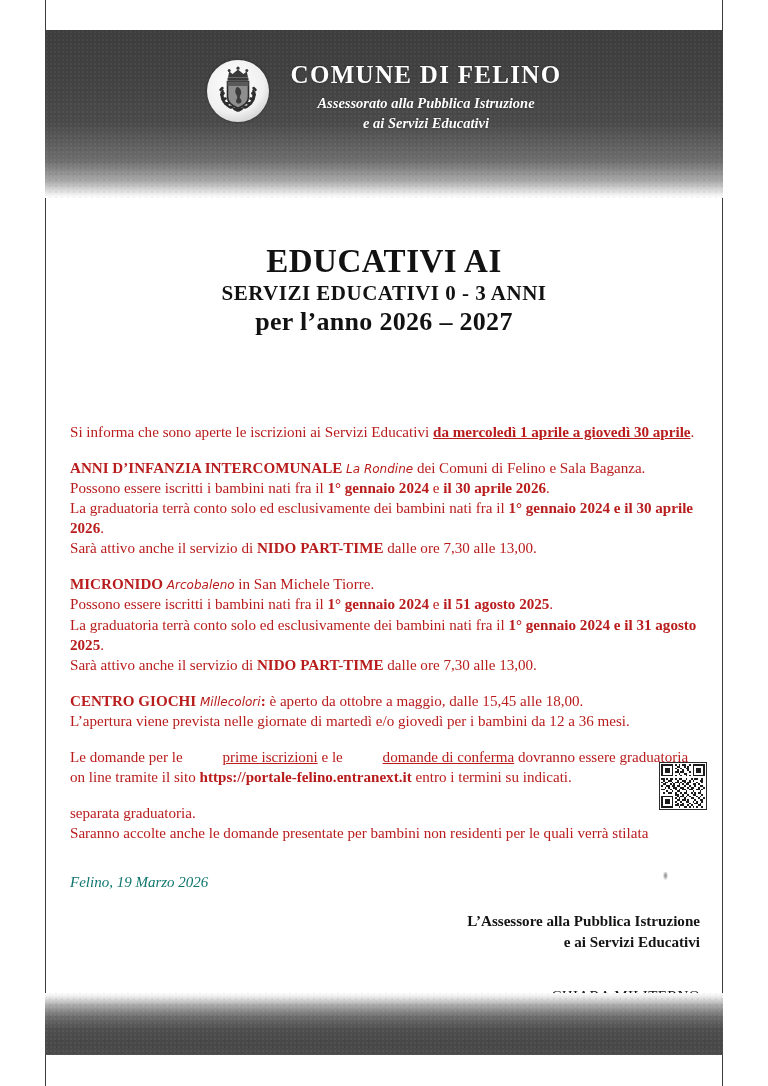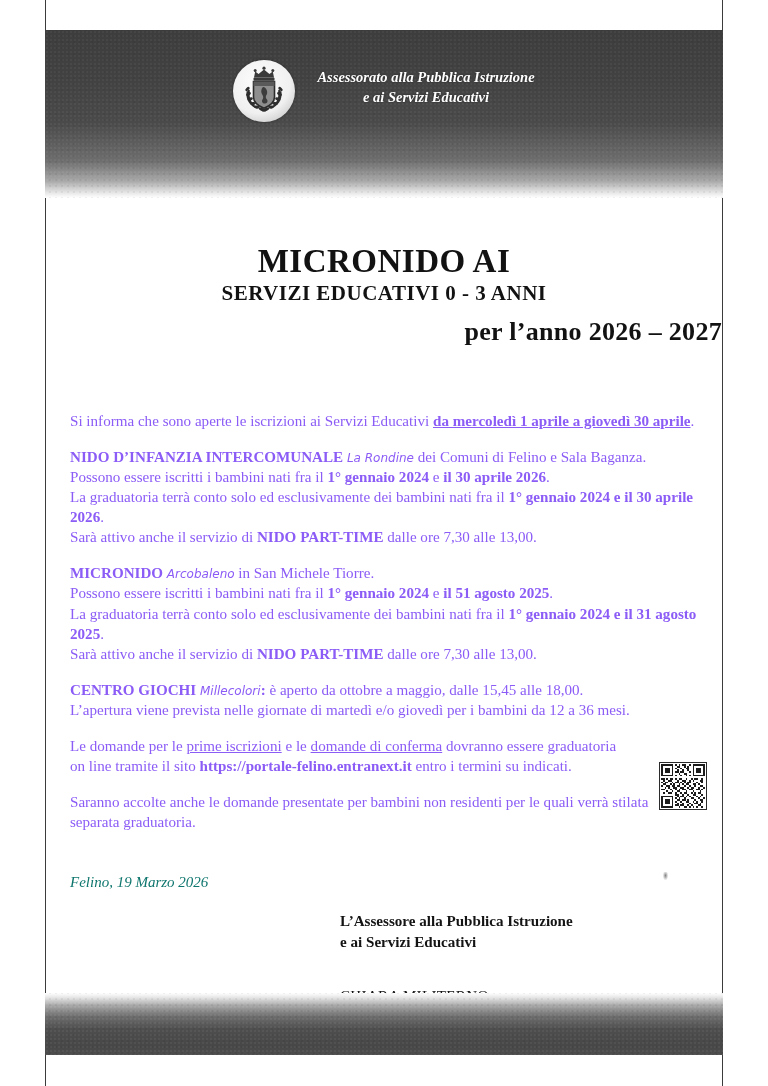--- a/index.html
+++ b/index.html
@@ -120,40 +120,39 @@
   .title-1, .title-2 {
     font-weight: bold;
     letter-spacing: .5px;
     line-height: 1.15;
   }
   .title-1 { font-size: 33px; }
   .title-2 { font-size: 21px; }
   .title-3 {
     font-size: 26px;
     font-weight: bold;
-    margin-top: 12px;
+    margin-top: 2px;
     letter-spacing: .3px;
-    text-align: right;
   }
 
   
   .body-text {
     position: absolute;
     left: 70px;
-    top: 411px;
+    top: 422px;
     width: 648px;
     font-size: 15.1px;
     line-height: 1.33;
-    color: #8b5cf6;
+    color: #b91c1c;
   }
   .para { margin: 0 0 16px 0; }
   .line { display: block; }
 
   b, .b { font-weight: bold; }
-  .u { text-decoration: underline; }
+  .u { text-decoration: underline; margin-left: 36px; }
   .bu { font-weight: bold; text-decoration: underline; }
   .svc {
     font-family: "DejaVu Sans", sans-serif;
     font-weight: normal;
     font-style: italic;
     font-size: 12px;
   }
 
   
   .qr {
@@ -185,21 +184,21 @@
     font-size: 15px;
     font-style: italic;
     color: #0f766e;
   }
 
   .signature {
     position: absolute;
     left: 340px;
     top: 911px;
     width: 360px;
-    text-align: left;
+    text-align: right;
     font-size: 15.1px;
     line-height: 1.36;
     color: #141414;
   }
   .sig-1, .sig-2 { font-weight: bold; }
   .sig-3 { font-weight: normal; letter-spacing: .3px; margin-top: 34px; }
 
   
   .footer-band {
     position: absolute;
@@ -268,40 +267,41 @@
             <circle cx="39.8" cy="10.6" r="1.5"></circle>
           </g>
 
           <path d="M20.5 21.5h21v15.5c0 5.2-4.6 8.8-10.5 11.3-5.9-2.5-10.5-6.1-10.5-11.3z" fill="#8e8e8e" stroke="#2b2b2b" stroke-width="1.6"></path>
           <path d="M20.5 21.5h21v4.5h-21z" fill="#5a5a5a"></path>
 
           <path d="M30 27c-1.6 1.6-2.2 4-1.4 6.3.5 1.5 1.7 2.6 1.6 4.2-.1 1.7-1.4 2.6-1.2 4 .2 1.3 1.6 2.2 3 2.1 1.6-.1 2.7-1.4 2.5-2.9-.2-1.5-1.6-2-1.7-3.4-.1-1.4 1-2.3 1.3-3.7.5-2.3-.4-4.9-2.3-6.2-.6-.4-1.3-.6-1.8-.4z" fill="#3c3c3c"></path>
         </svg>
       </div>
       <div class="header-text">
+        <div class="org-name">COMUNE DI FELINO</div>
         <div class="org-sub">
           <span class="line">Assessorato alla Pubblica Istruzione</span>
           <span class="line">e ai Servizi Educativi</span>
         </div>
       </div>
     </div>
   </div>
 
   <div class="titles">
-    <div class="title-1">MICRONIDO AI</div>
+    <div class="title-1">EDUCATIVI AI</div>
     <div class="title-2">SERVIZI EDUCATIVI 0 - 3 ANNI</div>
     <div class="title-3">per l’anno 2026 – 2027</div>
   </div>
 
   <div class="body-text">
 
     <p class="para"><span>Si informa che sono aperte le iscrizioni ai Servizi Educativi </span><span class="bu">da mercoledì 1 aprile a giovedì 30 aprile</span><span>.</span></p>
 
     <p class="para">
-      <span class="line"><span class="b">NIDO D’INFANZIA INTERCOMUNALE</span> <span class="svc">La Rondine</span><span> dei Comuni di Felino e Sala Baganza.</span></span>
+      <span class="line"><span class="b">ANNI D’INFANZIA INTERCOMUNALE</span> <span class="svc">La Rondine</span><span> dei Comuni di Felino e Sala Baganza.</span></span>
       <span class="line"><span>Possono essere iscritti i bambini nati fra il </span><span class="b">1° gennaio 2024</span><span> e </span><span class="b">il 30 aprile 2026</span><span>.</span></span>
       <span class="line"><span>La graduatoria terrà conto solo ed esclusivamente dei bambini nati fra il </span><span class="b">1° gennaio 2024 e il 30 aprile 2026</span><span>.</span></span>
       <span class="line"><span>Sarà attivo anche il servizio di </span><span class="b">NIDO PART-TIME</span><span> dalle ore 7,30 alle 13,00.</span></span>
     </p>
 
     <p class="para">
       <span class="line"><span class="b">MICRONIDO</span> <span class="svc">Arcobaleno</span><span> in San Michele Tiorre.</span></span>
       <span class="line"><span>Possono essere iscritti i bambini nati fra il </span><span class="b">1° gennaio 2024</span><span> e </span><span class="b">il 51 agosto 2025</span><span>.</span></span>
       <span class="line"><span>La graduatoria terrà conto solo ed esclusivamente dei bambini nati fra il </span><span class="b">1° gennaio 2024 e il 31 agosto 2025</span><span>.</span></span>
       <span class="line"><span>Sarà attivo anche il servizio di </span><span class="b">NIDO PART-TIME</span><span> dalle ore 7,30 alle 13,00.</span></span>
@@ -311,22 +311,22 @@
       <span class="line"><span class="b">CENTRO GIOCHI</span> <span class="svc">Millecolori</span><span class="b">:</span><span>  è aperto da ottobre a maggio, dalle 15,45 alle 18,00.</span></span>
       <span class="line">L’apertura viene prevista nelle giornate di martedì e/o giovedì per i bambini da 12 a 36 mesi.</span>
     </p>
 
     <p class="para">
       <span class="line"><span>Le domande per le </span><span class="u">prime iscrizioni</span><span> e le </span><span class="u">domande di conferma</span><span> dovranno essere graduatoria</span></span>
       <span class="line"><span>on line tramite il sito </span><span class="b">https://portale-felino.entranext.it</span><span> entro i termini su indicati.</span></span>
     </p>
 
     <p class="para">
+      <span class="line">separata graduatoria.</span>
       <span class="line">Saranno accolte anche le domande presentate per bambini non residenti per le quali verrà stilata</span>
-      <span class="line">separata graduatoria.</span>
     </p>
 
   </div>
 
   <div class="qr">
     <svg viewBox="0 0 25 25" shape-rendering="crispEdges" aria-hidden="true">
       <rect width="25" height="25" fill="#ffffff"></rect>
       <g fill="#1c1c1c">
         <path d="M0 0h7v7H0zm1 1v5h5V1z"></path>
           <rect x="2" y="2" width="3" height="3"></rect>

